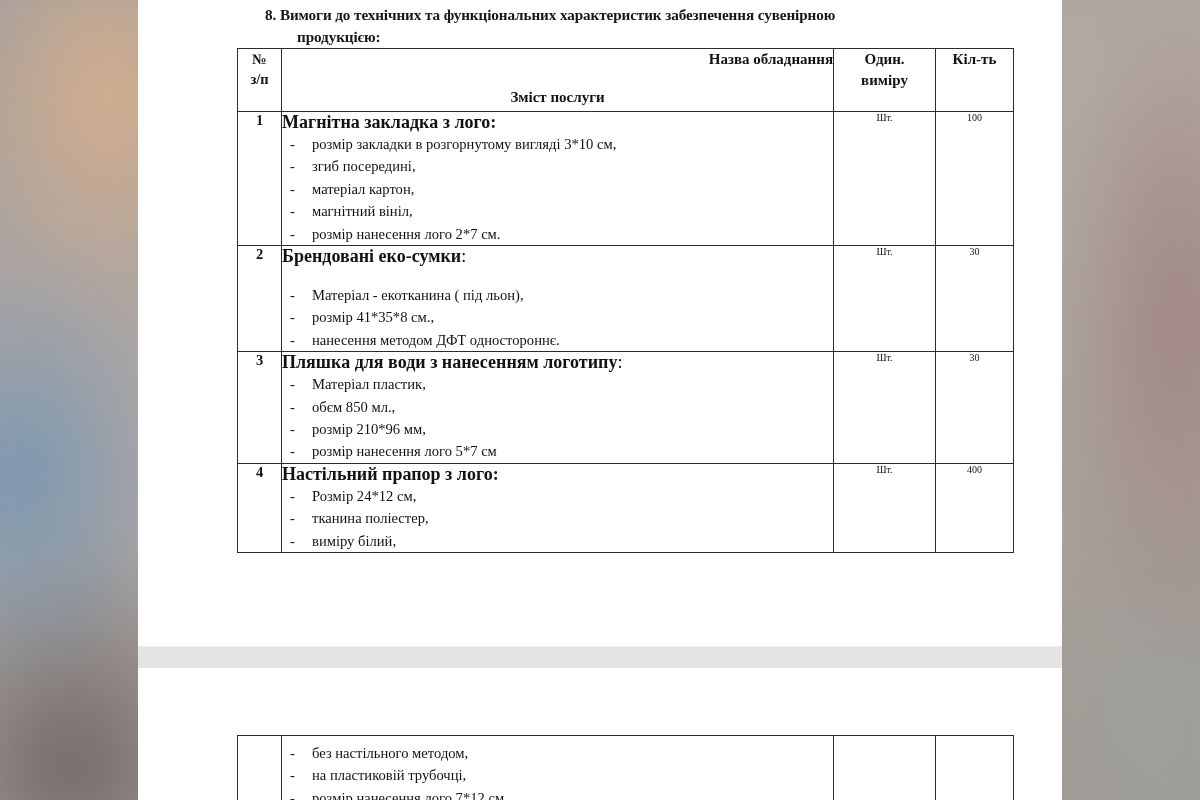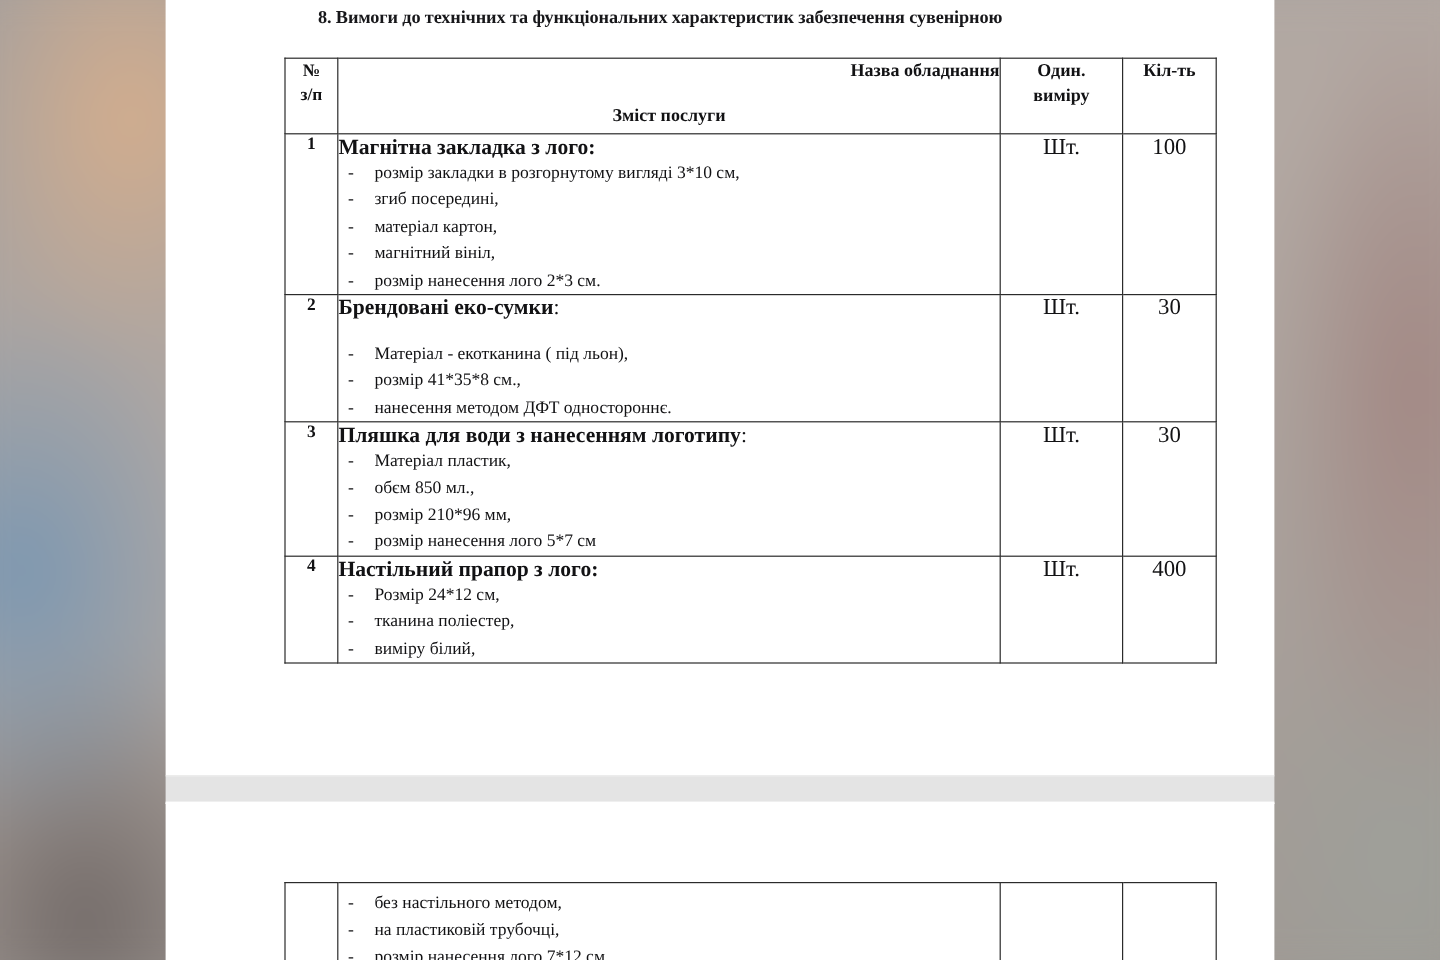--- a/index.html
+++ b/index.html
@@ -116,21 +116,21 @@
   td.c-idx {
     text-align: center;
     font-weight: bold;
     font-size: 14.5px;
     padding-top: 5px;
   }
   td.c-body { padding: 4px 4px 6px 10px; }
   td.c-unit-val,
   td.c-qty-val {
     text-align: center;
-    font-size: 19px;
+    font-size: 10px;
     padding-top: 5px;
   }
 
   .item-title {
     font-weight: bold;
     font-size: 18px;
     line-height: 20px;
     margin: 0 0 1px 0;
   }
   .item-title .plain { font-weight: normal; }
@@ -163,20 +163,21 @@
 <div id="backdrop"></div>
 
 <div id="viewer">
 
   <div class="page" id="page-1"></div>
   <div class="page-gap"></div>
   <div class="page" id="page-2"></div>
 
   <div class="heading">
     <span>8. Вимоги до технічних та функціональних характеристик забезпечення сувенірною</span>
+    <span class="cont">продукцією:</span>
   </div>
 
   <table class="doc-table" id="table-main">
     <colgroup>
       <col class="c-num">
         <col class="c-desc">
         <col class="c-unit">
         <col class="c-qty">
     </colgroup>
     <thead>
@@ -199,21 +200,21 @@
     <tbody id="main-rows">
         <tr>
           <td class="c-idx">1</td>
           <td class="c-body">
             <div class="item-title">Магнітна закладка з лого:</div>
             <ul class="specs">
               <li><span class="dash">-</span><span>розмір закладки в розгорнутому вигляді 3*10 см,</span></li>
               <li><span class="dash">-</span><span>згиб посередині,</span></li>
               <li><span class="dash">-</span><span>матеріал картон,</span></li>
               <li><span class="dash">-</span><span>магнітний вініл,</span></li>
-              <li><span class="dash">-</span><span>розмір нанесення лого 2*3 см.</span></li>
+              <li><span class="dash">-</span><span>розмір нанесення лого 2*7 см.</span></li>
             </ul>
           </td>
           <td class="c-unit-val">Шт.</td>
           <td class="c-qty-val">100</td>
         </tr>
         <tr>
           <td class="c-idx">2</td>
           <td class="c-body">
             <div class="item-title">Брендовані еко-сумки<span class="plain">:</span></div>
             <ul class="specs gap-top">

